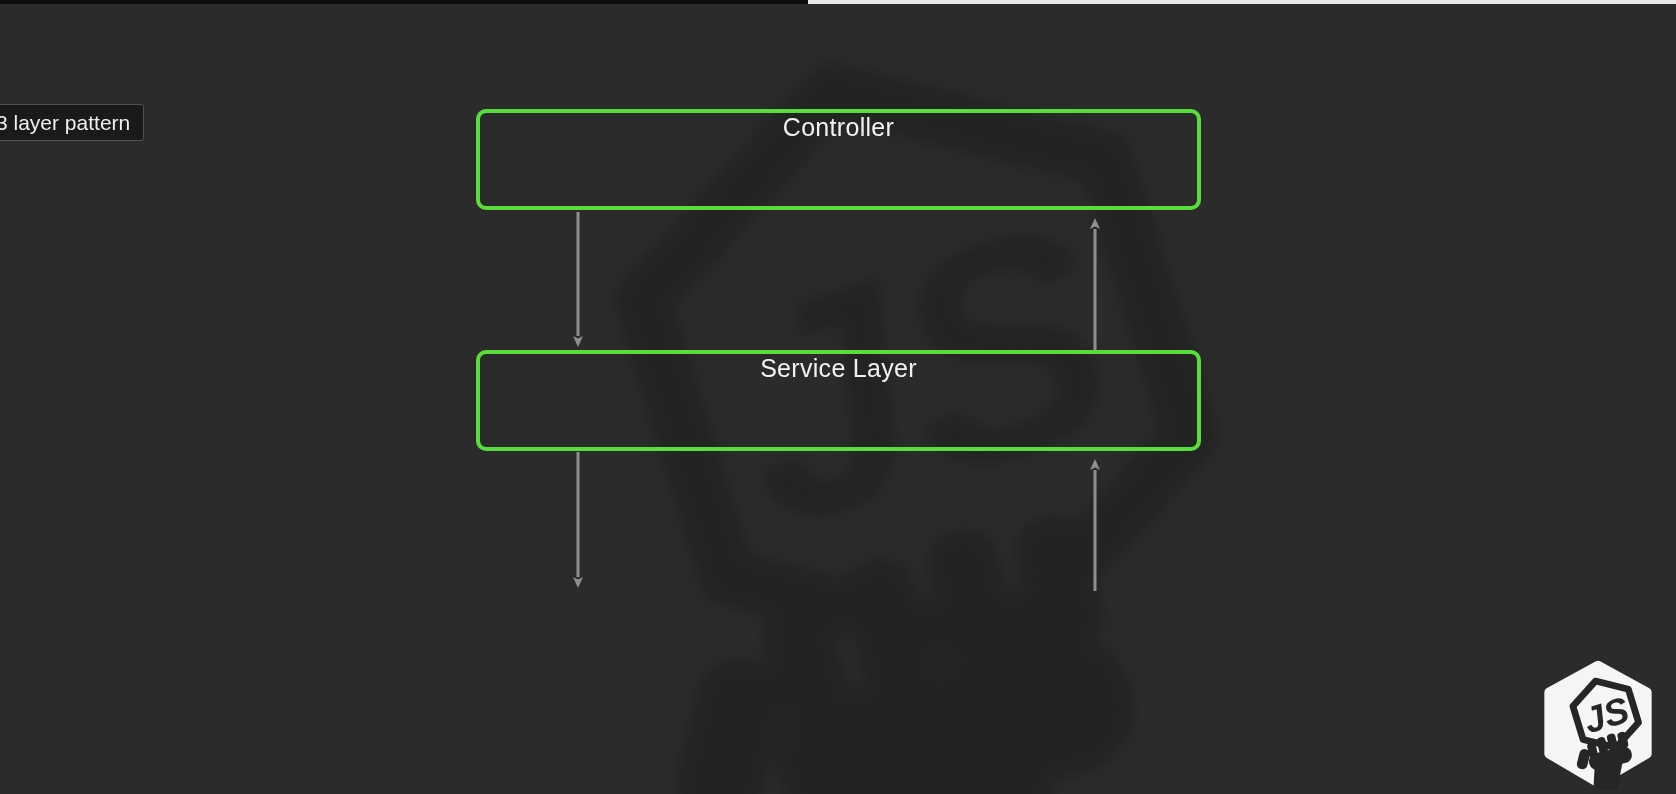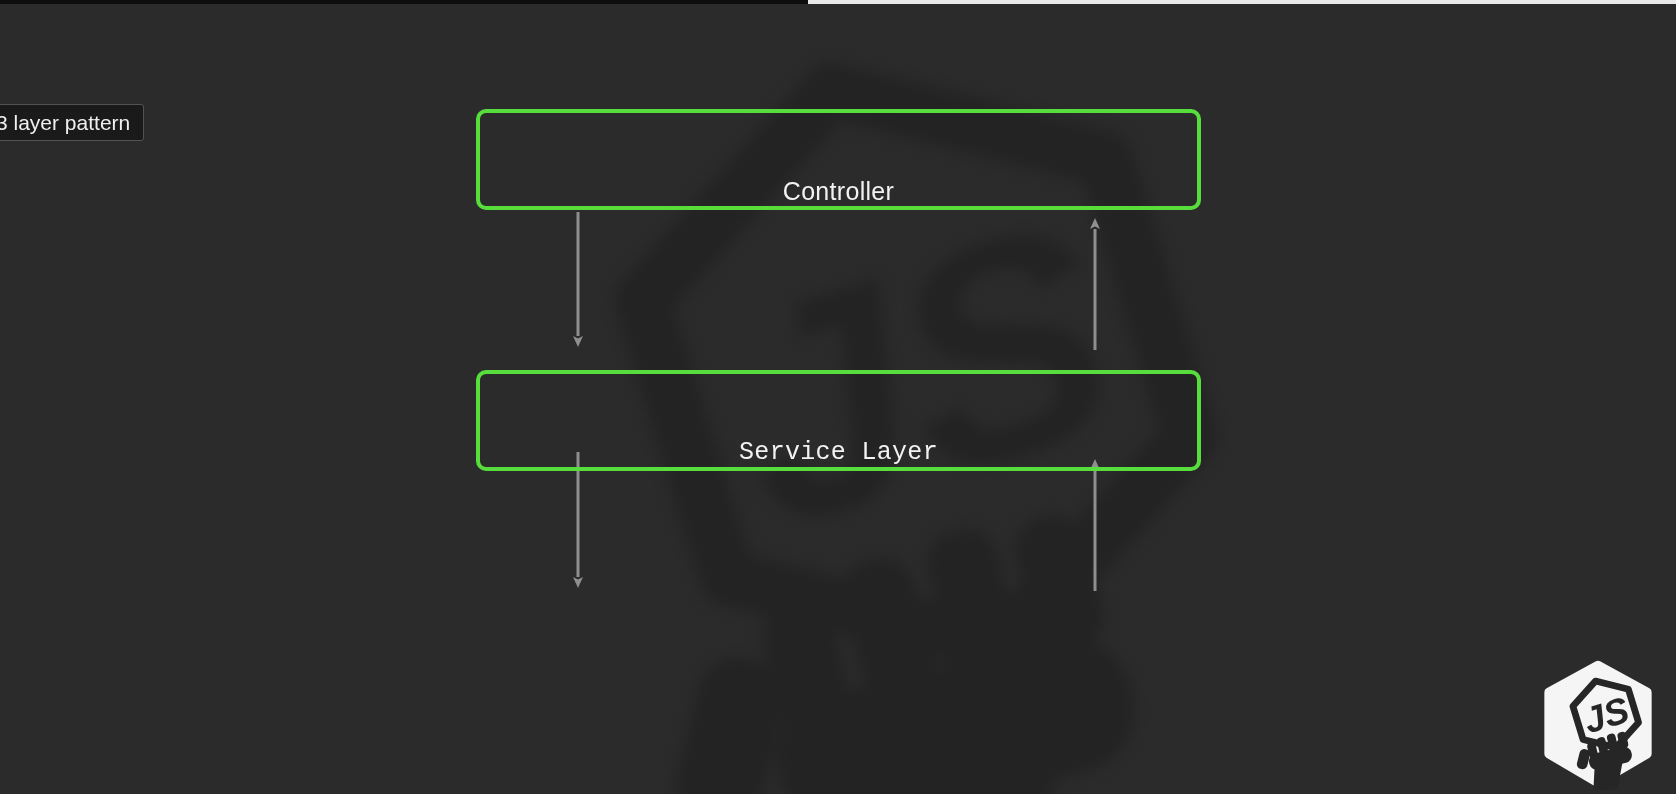--- a/index.html
+++ b/index.html
@@ -31,27 +31,27 @@
     --outer:#f5f5f5;--ink:#262626;
   }
 
   
   .node{
     position:absolute;
     left:476px;width:717px;height:93px;
     border:4px solid #58de3c;
     border-radius:10px;
     background:transparent;
-    display:flex;align-items:flex-end;justify-content:center;
+    display:flex;align-items:flex-start;justify-content:center;
     color:#f2f2f2;
     font-size:25px;
     letter-spacing:.3px;
   }
   .node.controller{top:109px;}
-  .node.service{top:370px;font-family:Liberation Mono, monospace;}
+  .node.service{top:350px;}
   .node.dataaccess{top:591px;}
 
   .arrows{position:absolute;left:0;top:0;width:1676px;height:794px;pointer-events:none;}
   .arrows line{stroke:#8f8f8f;stroke-width:3;}
 
   
   .tooltip{
     position:absolute;left:-18px;top:104px;height:35px;
     padding:0 13px;
     display:flex;align-items:center;

